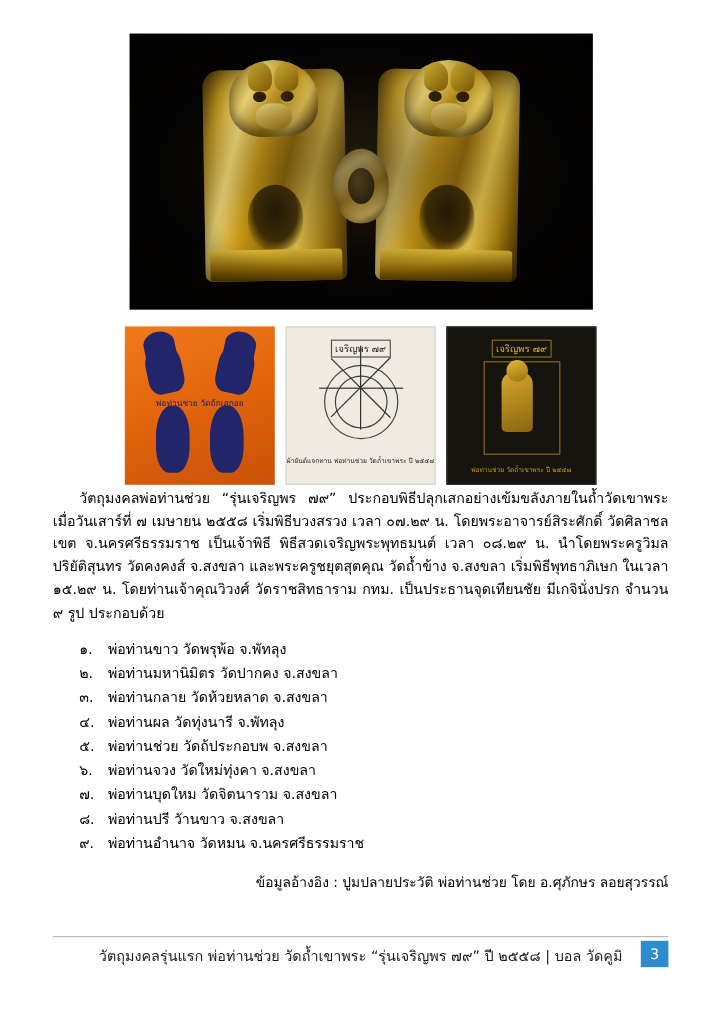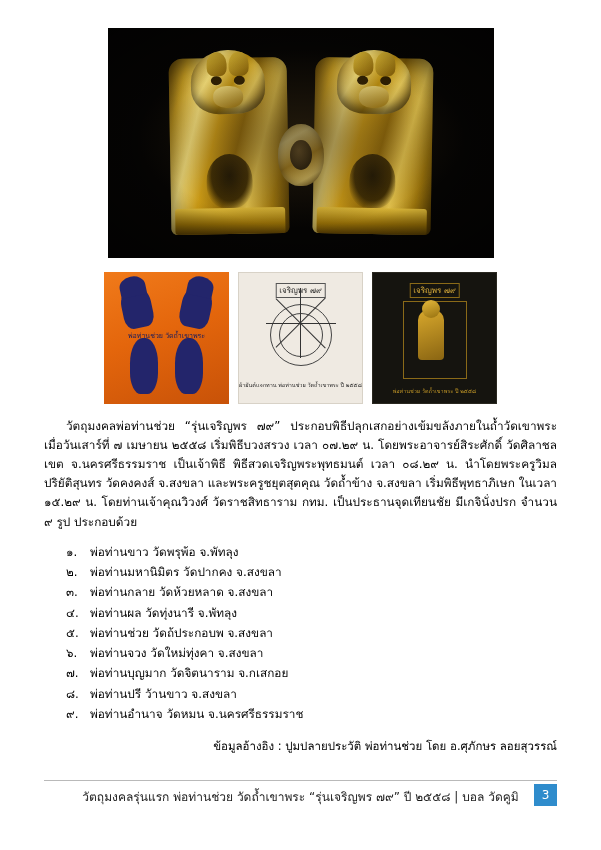--- a/index.html
+++ b/index.html
@@ -295,21 +295,21 @@
     position: absolute;
     left: 50%; bottom: 8px;
     transform: translateX(-50%);
     font-size: 5.5px;
     color: #c69a27;
     white-space: nowrap;
   }
 
   
   .body-text {
-    margin-top: 13px;
+    margin-top: 2px;
     font-size: 11.8px;
     line-height: 1.62;
     color: #000;
     text-align: justify;
   }
   .body-text p { margin: 0; text-indent: 22px; }
 
   .monk-list {
     margin-top: 10px;
     font-size: 11.8px;
@@ -406,21 +406,21 @@
     </div>
 
 
     <div class="cloth-row">
 
       <div class="cloth hands">
         <div class="hand h1"></div>
         <div class="hand h2"></div>
         <div class="foot f1"></div>
         <div class="foot f2"></div>
-        <div class="txt">พ่อท่านช่วย วัดถ้ำเขาพระ</div>
+        <div class="txt">พ่อท่านช่วย วัดถ้กเสกอย</div>
       </div>
 
       <div class="cloth yantra-white">
         <div class="yhead">เจริญพร ๗๙</div>
         <div class="ring"></div>
         <div class="ring ring2"></div>
         <div class="star">
           <i style="transform:rotate(0deg) translate(-35px,0)"></i>
           <i style="transform:rotate(45deg) translate(-35px,0)"></i>
           <i style="transform:rotate(90deg) translate(-35px,0)"></i>
@@ -464,21 +464,21 @@
       <div class="row">
         <div class="num">๕.</div>
         <div class="nm">พ่อท่านช่วย วัดถ้ประกอบพ จ.สงขลา</div>
       </div>
       <div class="row">
         <div class="num">๖.</div>
         <div class="nm">พ่อท่านจวง วัดใหม่ทุ่งคา จ.สงขลา</div>
       </div>
       <div class="row">
         <div class="num">๗.</div>
-        <div class="nm">พ่อท่านบุญมาก วัดจิตนาราม จ.กเสกอย</div>
+        <div class="nm">พ่อท่านบุดใหม วัดจิตนาราม จ.สงขลา</div>
       </div>
       <div class="row">
         <div class="num">๘.</div>
         <div class="nm">พ่อท่านปรี วัานขาว จ.สงขลา</div>
       </div>
       <div class="row">
         <div class="num">๙.</div>
         <div class="nm">พ่อท่านอำนาจ วัดหมน จ.นครศรีธรรมราช</div>
       </div>
     </div>

